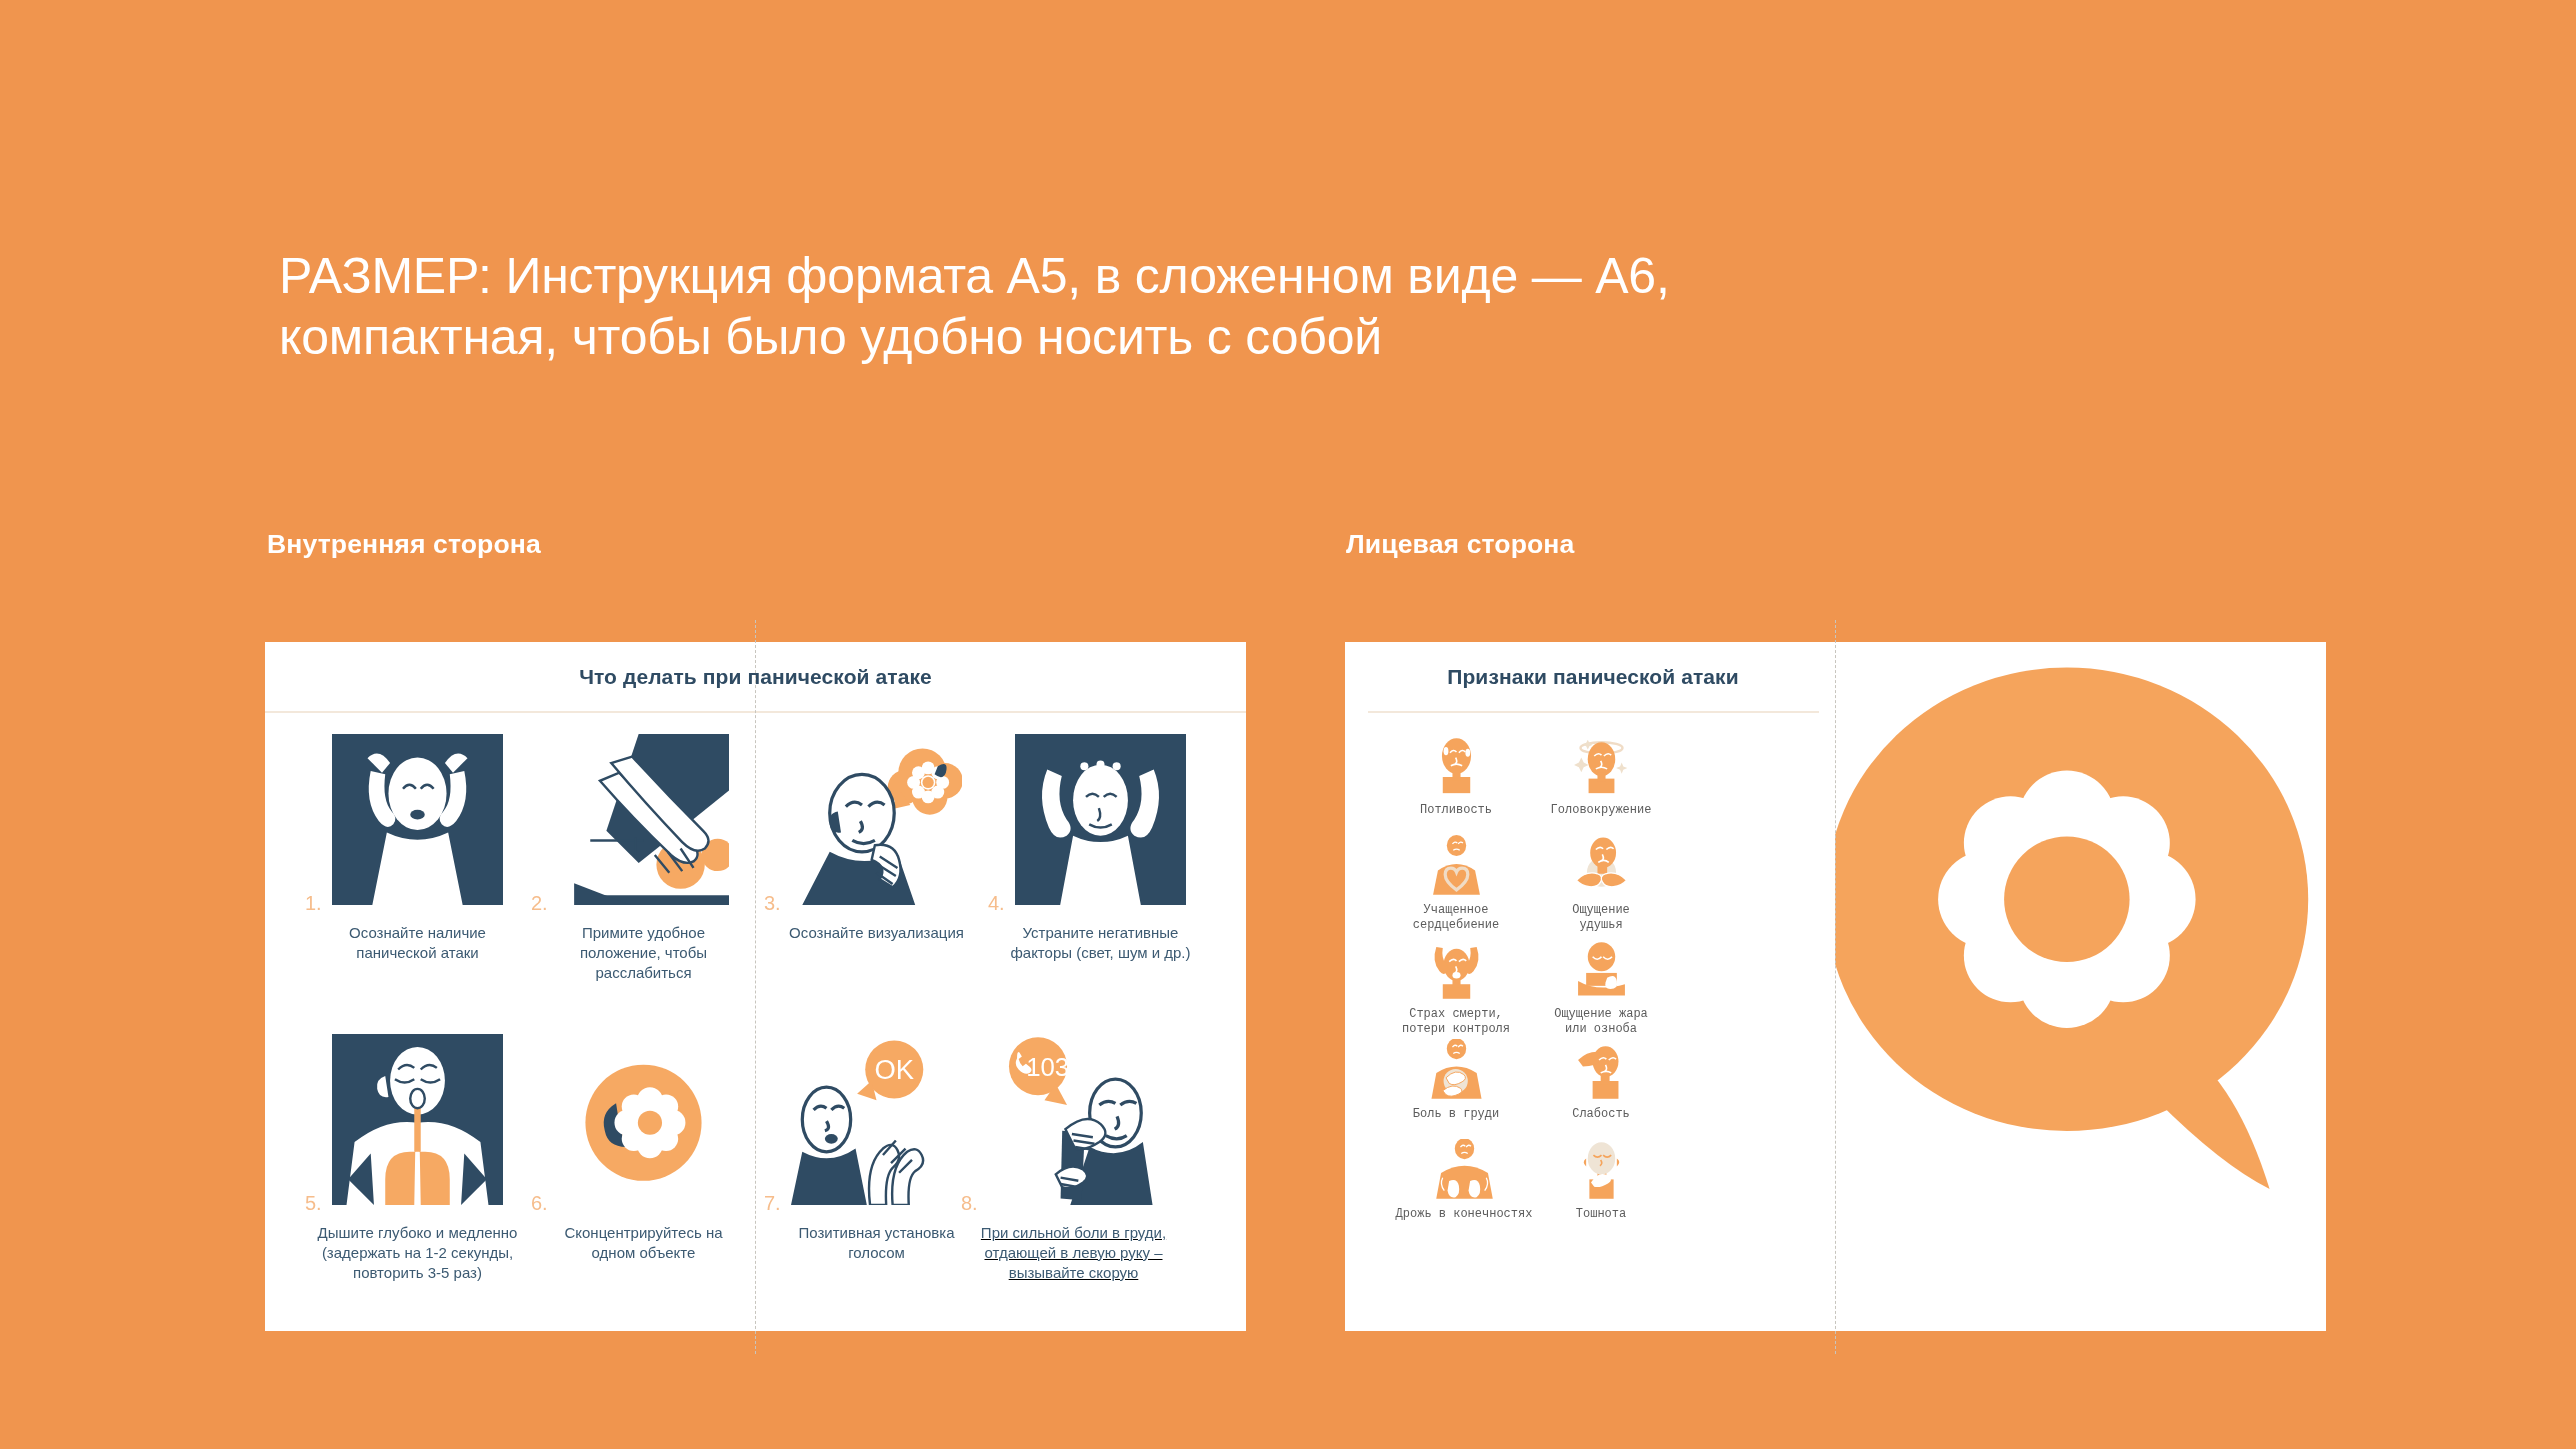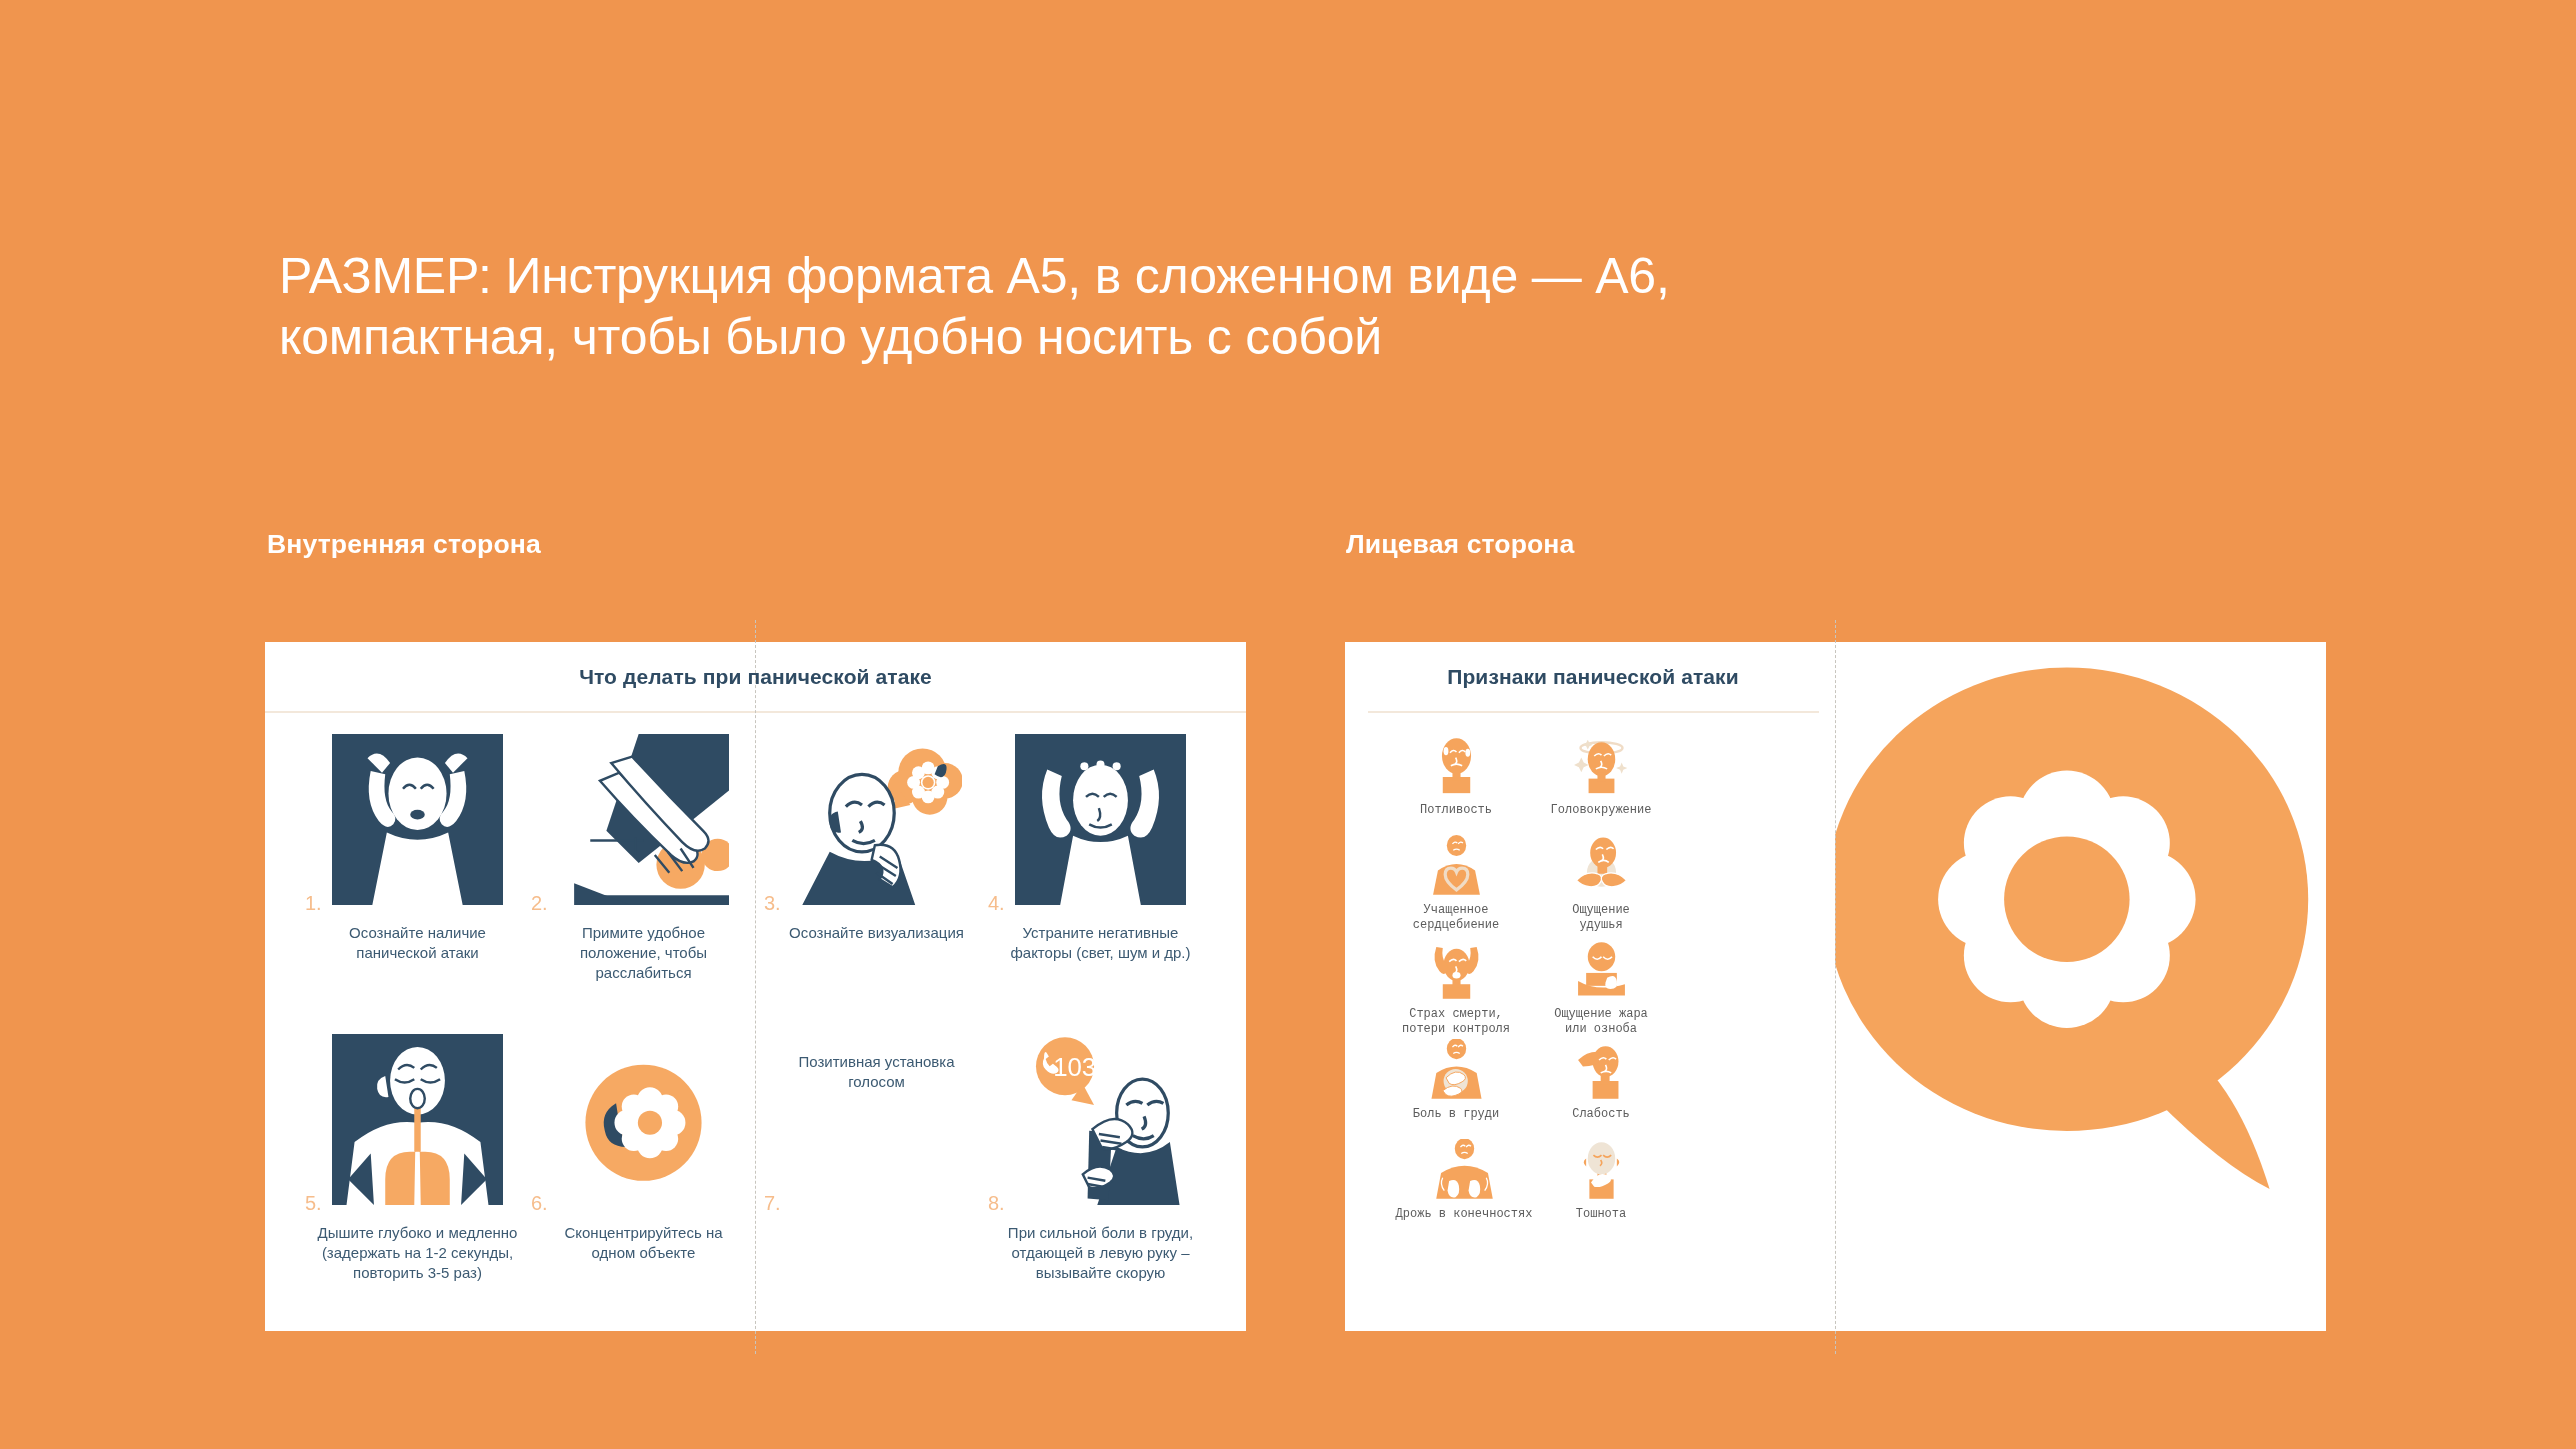--- a/index.html
+++ b/index.html
@@ -360,26 +360,49 @@
           </g>
           <circle cx="114" cy="110" r="15" fill="#F6A963"></circle>
         </svg>
       </div>
       <div class="num">6.</div>
       <div class="cap" style="white-space:pre-line">Сконцентрируйтесь на
 одном объекте</div>
     </div>
 
     <div class="step" style="left:499px; top:308px;">
+      <div class="thumb">
+        <svg viewBox="0 0 212 212" width="171" height="171">
+          <rect width="212" height="212" fill="#FFFFFF"></rect>
+          <circle cx="128" cy="44" r="36" fill="#F6A963"></circle>
+          <path d="M100 58 l-18 16 l24 8 z" fill="#F6A963"></path>
+          <text x="128" y="56" text-anchor="middle" fill="#FFFFFF" font-family="Liberation Sans, sans-serif" font-size="34">OK</text>
+          <g fill="#FFFFFF" stroke="#2F4B63" stroke-width="4">
+            <ellipse cx="44" cy="106" rx="30" ry="40"></ellipse>
+          </g>
+          <path d="M14 146 q34 18 66 -4 l14 70 h-94 z" fill="#2F4B63"></path>
+          <g stroke="#2F4B63" stroke-width="4" fill="none">
+            <path d="M28 94 q8 -8 16 -2"></path>
+            <path d="M50 94 q8 -8 16 -2"></path>
+            <path d="M44 108 q6 10 -2 12"></path>
+          </g>
+          <ellipse cx="50" cy="130" rx="8" ry="6" fill="#2F4B63"></ellipse>
+          <g fill="#FFFFFF" stroke="#2F4B63" stroke-width="3">
+            <path d="M98 212 q-6 -50 16 -70 q12 -10 18 2 q6 12 -6 22 q-10 10 -8 46 z"></path>
+            <path d="M126 212 q-4 -48 18 -66 q12 -8 18 4 q6 12 -8 20 q-10 8 -8 42 z"></path>
+            <path d="M114 150 l16 -18 M124 160 l18 -18 M134 172 l16 -16"></path>
+          </g>
+        </svg>
+      </div>
       <div class="num">7.</div>
       <div class="cap" style="white-space:pre-line">Позитивная установка
 голосом</div>
     </div>
 
-    <div class="step" style="left:723px; top:308px;">
+    <div class="step" style="left:696px; top:308px;text-decoration:underline;">
       <div class="thumb">
         <svg viewBox="0 0 212 212" width="171" height="171">
           <rect width="212" height="212" fill="#FFFFFF"></rect>
           <circle cx="62" cy="40" r="36" fill="#F6A963"></circle>
           <path d="M84 62 l14 26 l-28 -6 z" fill="#F6A963"></path>
           <g fill="#FFFFFF">
             <path d="M36 30 q-4 8 2 14 q8 8 14 4 q4 -3 0 -7 l-5 -4 l-4 3 q-4 -4 -5 -9 l4 -3 l-3 -5 q-3 -3 -3 7 z"></path>
           </g>
           <text x="74" y="52" text-anchor="middle" fill="#FFFFFF" font-family="Liberation Sans, sans-serif" font-size="32">103</text>
           <g fill="#FFFFFF" stroke="#2F4B63" stroke-width="4">

